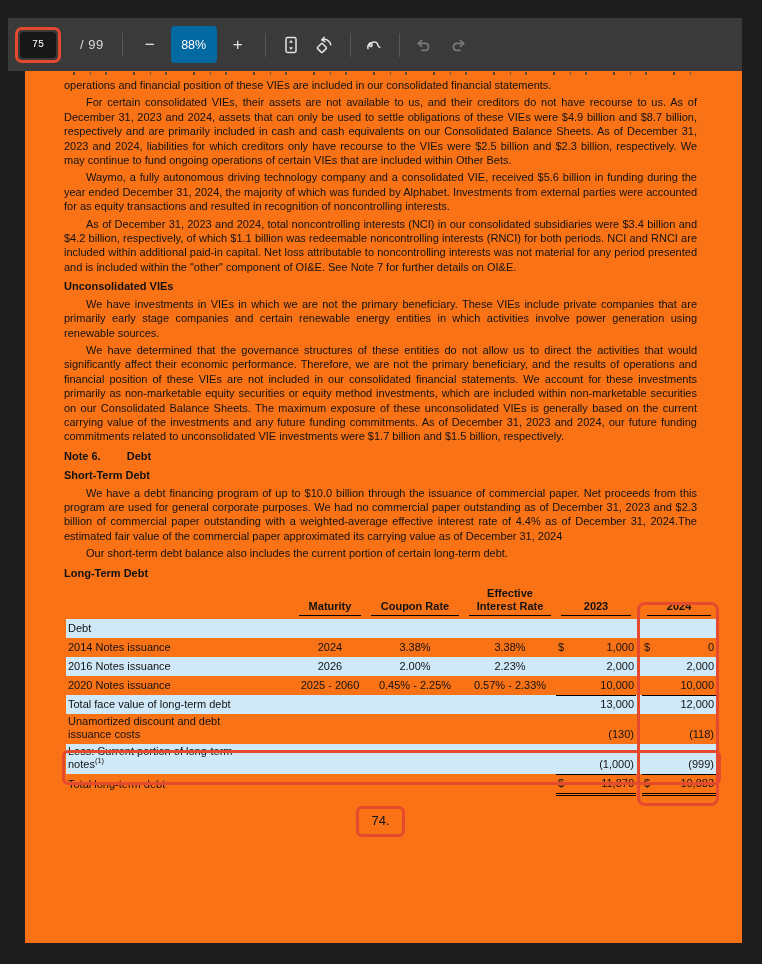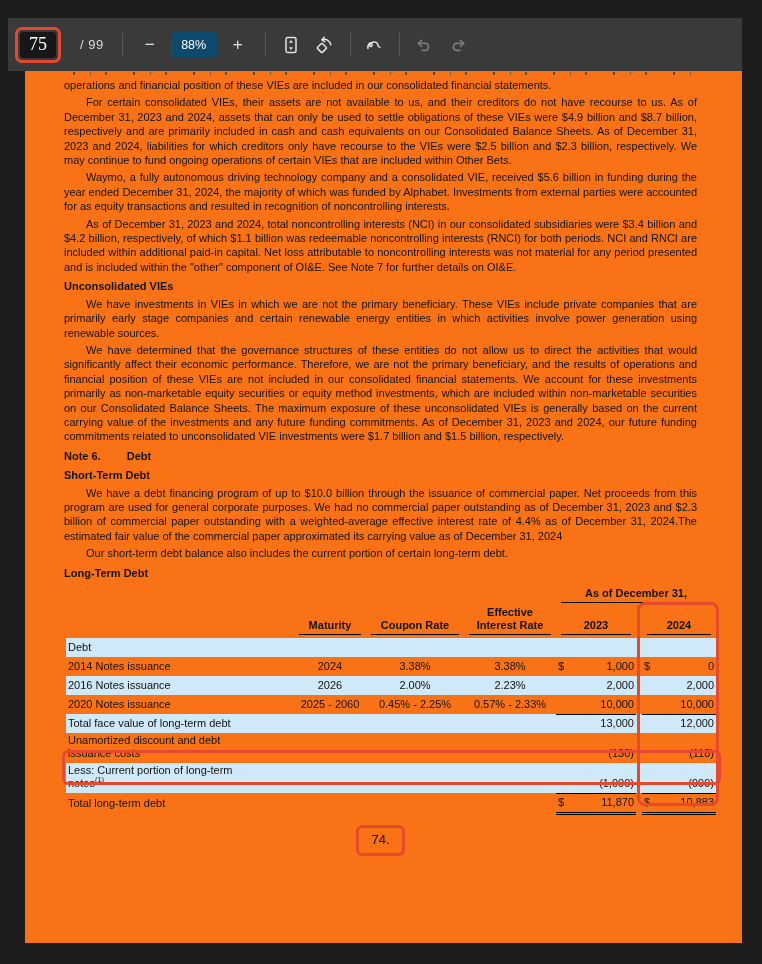--- a/index.html
+++ b/index.html
@@ -21,30 +21,30 @@
   .toolbar{
     position:absolute;left:8px;top:18px;width:734px;height:53px;
     background:var(--bar);display:flex;align-items:center;
     color:var(--ink);font-size:13px;
   }
   .annot-ring{
     border:3px solid var(--annot);border-radius:7px;padding:2px;margin-left:7px;
   }
   .page-input{
     width:36px;height:26px;background:#171717;border:none;border-radius:4px;
-    color:#fff;font-size:18px;text-align:center;font-family:Liberation Serif, serif;
+    color:#fff;font-size:10px;text-align:center;font-family:Liberation Mono, monospace;
   }
   .page-total{margin-left:19px;color:#d9d9d9;letter-spacing:0.5px;}
   .vsep{width:1px;height:24px;background:#585858;margin-left:18px;}
   .tbtn{
     margin-left:14px;display:flex;align-items:center;justify-content:center;
     width:22px;height:26px;color:var(--ink);font-size:17px;cursor:pointer;user-select:none;
   }
   .zoom-box{
-    margin-left:10px;width:46px;height:26px;background:#0c4a6e;border-radius:4px;
+    margin-left:10px;width:46px;height:37px;background:#0369a1;border-radius:4px;
     display:flex;align-items:center;justify-content:center;color:#fff;font-size:12.5px;
   }
   .icon-btn svg{display:block;}
   .disabled{color:var(--dim);}
   
   .pdf-page{
     position:absolute;left:25px;top:71px;width:717px;height:872px;
     background:#f97316;overflow:hidden;
   }
   .content{
@@ -200,26 +200,20 @@
             <col style="width:72px">
             <col style="width:98px">
             <col style="width:92px">
           <col style="width:18px">
             <col style="width:62px">
             <col style="width:6px">
             <col style="width:20px">
             <col style="width:54px">
         </colgroup>
         <tbody>
-            <tr class="hdr1">
-          <td colspan="4"></td>
-          <td colspan="5">
-                <div class="hl">As of December 31,</div>
-              </td>
-        </tr>
         <tr class="hdr2">
           <th></th>
           <th class="ctr">
                 <div class="hl">Maturity</div>
               </th>
           <th class="ctr">
                 <div class="hl">Coupon Rate</div>
               </th>
           <th class="ctr">
                 <div class="hl pre">Effective

